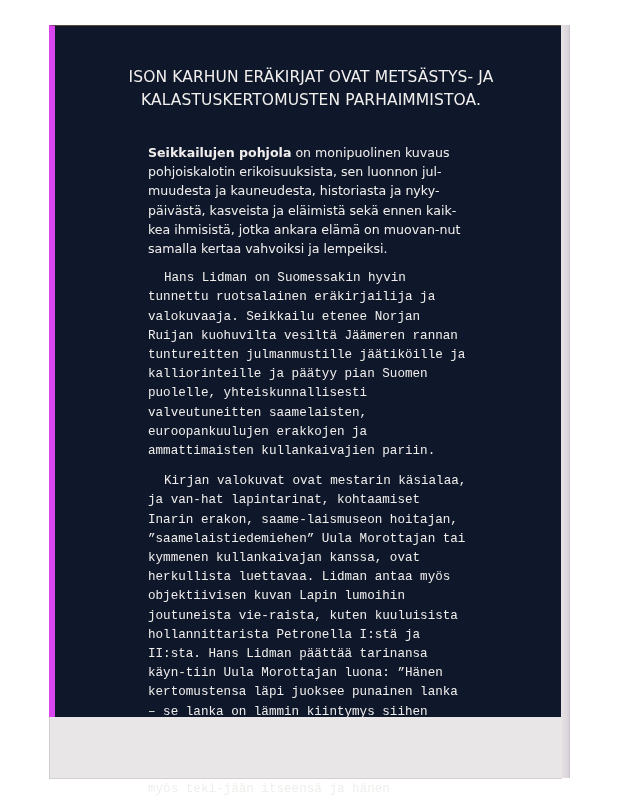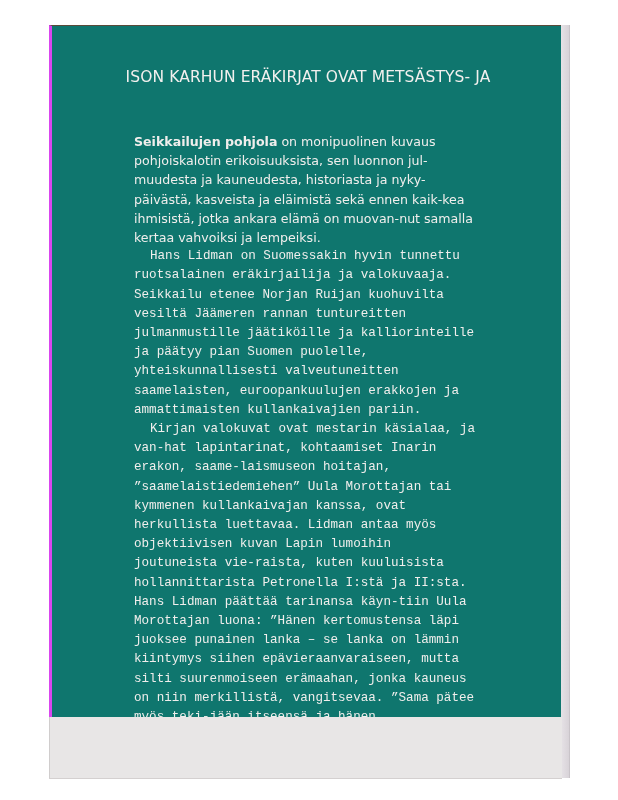--- a/index.html
+++ b/index.html
@@ -5,23 +5,23 @@
   html, body { margin: 0; padding: 0; }
   body {
     width: 618px; height: 800px; background: #ffffff; position: relative; overflow: hidden;
     font-family: "DejaVu Sans", sans-serif;
   }
   .book {
     position: absolute; left: 49px; top: 25px; width: 520px; height: 753px;
   }
   .cover-dark {
     position: absolute; left: 0; top: 0; width: 512px; height: 692px;
-    background: #0f766e;
+    background: #0f172a;
     border-top: 1px solid #5a4a3a;
-    border-left: 3px solid #d946ef;
+    border-left: 6px solid #d946ef;
   }
   .spine-edge {
     position: absolute; left: 512px; top: 0; width: 8px; height: 753px;
     background: linear-gradient(to right, #e6e2e6, #d8d3d8);
     border-right: 1px solid #c9c4c9;
   }
   .bottom-strip {
     position: absolute; left: 0; top: 692px; width: 512px; height: 61px;
     background: #e8e6e6;
     border-left: 1px solid #d0cdcd;
@@ -29,31 +29,32 @@
   }
   .tagline {
     position: absolute; left: 0; top: 40px; width: 512px;
     text-align: center; color: #f2f0ee; font-size: 15.5px; line-height: 23px;
     letter-spacing: 0.1px;
   }
   .body-text {
     position: absolute; left: 82px; top: 106px; width: 345px;
     color: #f0eeec; font-size: 12.6px; line-height: 19.2px;
   }
-  .body-text p { margin: 0; }
+  .body-text p { margin: 11px; }
   .body-text p.indent { text-indent: 16px; font-family: Liberation Mono, monospace; }
   .body-text .title-bold { font-weight: bold; }
 </style>
 </head>
 <body>
 
 <div class="book">
   <div class="cover-dark">
     <div class="tagline">
       <div>ISON KARHUN ERÄKIRJAT OVAT METSÄSTYS- JA</div>
+      <div>KALASTUSKERTOMUSTEN PARHAIMMISTOA.</div>
     </div>
     <div class="body-text">
       <p><span class="title-bold">Seikkailujen pohjola</span><span> on monipuolinen kuvaus pohjoiskalotin erikoisuuksista, sen luonnon jul-muudesta ja kauneudesta, historiasta ja nyky-päivästä, kasveista ja eläimistä sekä ennen kaik-kea ihmisistä, jotka ankara elämä on muovan-nut samalla kertaa vahvoiksi ja lempeiksi.</span></p>
       <p class="indent">Hans Lidman on Suomessakin hyvin tunnettu ruotsalainen eräkirjailija ja valokuvaaja. Seikkailu etenee Norjan Ruijan kuohuvilta vesiltä Jäämeren rannan tuntureitten julmanmustille jäätiköille ja kalliorinteille ja päätyy pian Suomen puolelle, yhteiskunnallisesti valveutuneitten saamelaisten, euroopankuulujen erakkojen ja ammattimaisten kullankaivajien pariin.</p>
       <p class="indent">Kirjan valokuvat ovat mestarin käsialaa, ja van-hat lapintarinat, kohtaamiset Inarin erakon, saame-laismuseon hoitajan, ”saamelaistiedemiehen” Uula Morottajan tai kymmenen kullankaivajan kanssa, ovat herkullista luettavaa. Lidman antaa myös objektiivisen kuvan Lapin lumoihin joutuneista vie-raista, kuten kuuluisista hollannittarista Petronella I:stä ja II:sta. Hans Lidman päättää tarinansa käyn-tiin Uula Morottajan luona: ”Hänen kertomustensa läpi juoksee punainen lanka – se lanka on lämmin kiintymys siihen epävieraanvaraiseen, mutta silti suurenmoiseen erämaahan, jonka kauneus on niin merkillistä, vangitsevaa. ”Sama pätee myös teki-jään itseensä ja hänen tarinoihinsa.</p>
     </div>
   </div>
   <div class="spine-edge"></div>
   <div class="bottom-strip">
     

